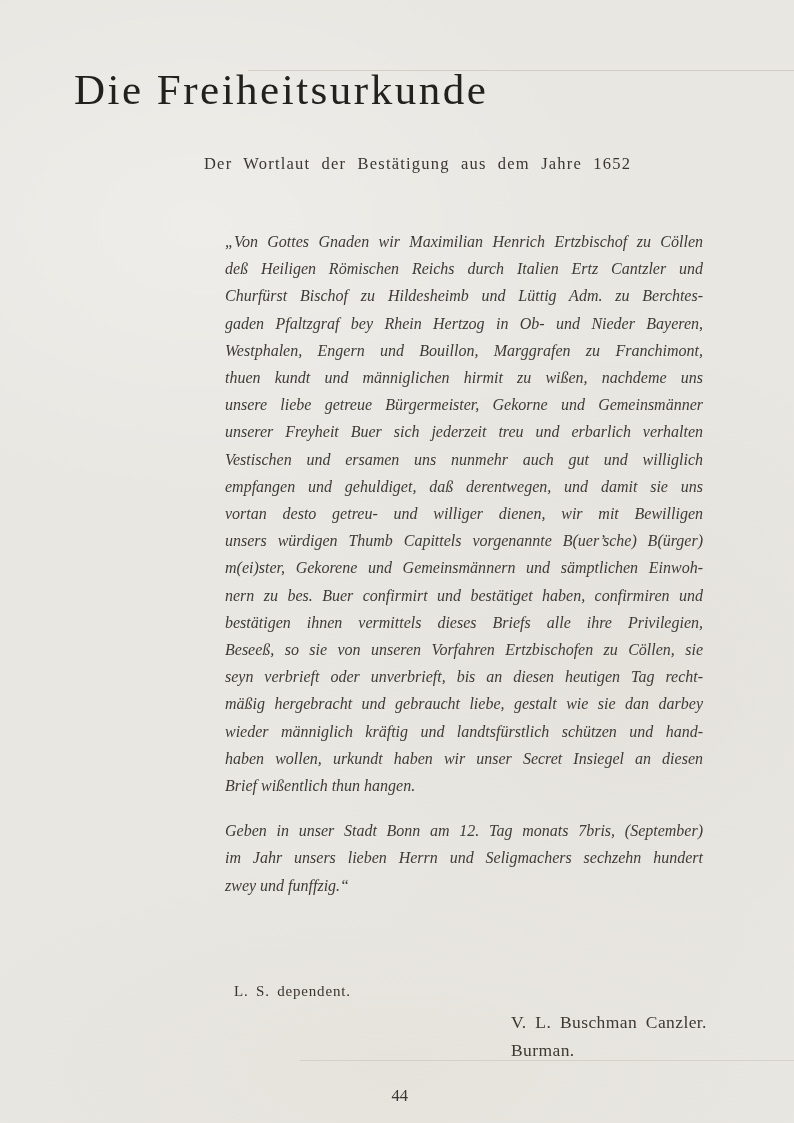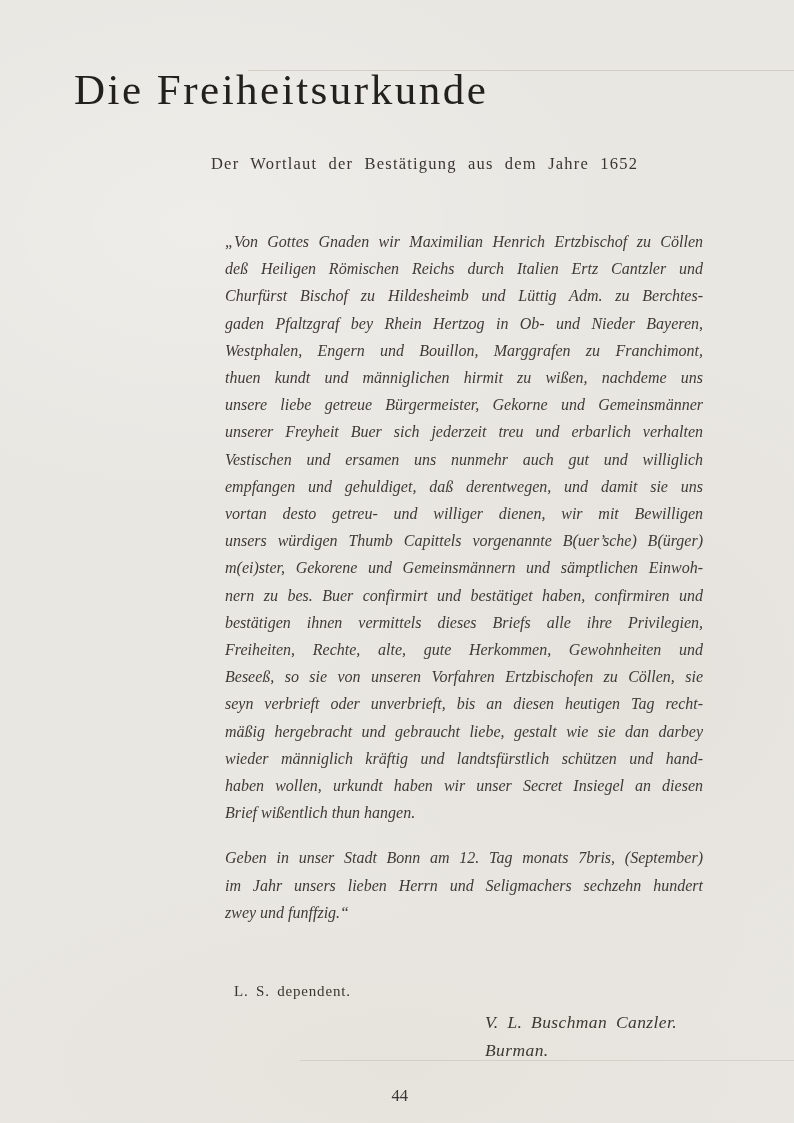--- a/index.html
+++ b/index.html
@@ -21,21 +21,21 @@
   .title {
     position:absolute; left:74px; top:68px;
     margin:0;
     font-size:43px; font-weight:400; line-height:1;
     letter-spacing:2.5px;
     color: var(--title-ink, #23211e);
     white-space:nowrap;
   }
 
   .subtitle {
-    position:absolute; left:211px; top:154px;
+    position:absolute; left:204px; top:154px;
     font-size:16.5px; line-height:1.2;
     letter-spacing:1.2px; word-spacing:6px;
     color:#3a3733;
     white-space:nowrap;
   }
 
   .quote {
     position:absolute; left:225px; top:228px; width:478px;
   }
   .para { width:478px; }
@@ -54,22 +54,22 @@
     -moz-text-align-last:left;
   }
 
   .seal-note {
     position:absolute; left:234px; top:983px;
     font-size:15px; letter-spacing:0.8px; word-spacing:3px;
     color:#38352f;
   }
 
   .signatures {
-    position:absolute; left:485px; top:1009px;
-    font-style:italic; font-size:17.5px; line-height:27.5px;
+    position:absolute; left:511px; top:1009px;
+    font-size:17.5px; line-height:27.5px;
     letter-spacing:0.4px; word-spacing:4px;
     color:#3c3933;
   }
 
   .page-number {
     position:absolute; left:372px; top:1086px; width:36px;
     text-align:right;
     font-size:16.5px; color:#3a3834;
   }
 
@@ -96,21 +96,20 @@
         <div class="qline">thuen kundt und männiglichen hirmit zu wißen, nachdeme uns</div>
         <div class="qline">unsere liebe getreue Bürgermeister, Gekorne und Gemeinsmänner</div>
         <div class="qline">unserer Freyheit Buer sich jederzeit treu und erbarlich verhalten</div>
         <div class="qline">Vestischen und ersamen uns nunmehr auch gut und williglich</div>
         <div class="qline">empfangen und gehuldiget, daß derentwegen, und damit sie uns</div>
         <div class="qline">vortan desto getreu- und williger dienen, wir mit Bewilligen</div>
         <div class="qline">unsers würdigen Thumb Capittels vorgenannte B(uer’sche) B(ürger)</div>
         <div class="qline">m(ei)ster, Gekorene und Gemeinsmännern und sämptlichen Einwoh-</div>
         <div class="qline">nern zu bes. Buer confirmirt und bestätiget haben, confirmiren und</div>
         <div class="qline">bestätigen ihnen vermittels dieses Briefs alle ihre Privilegien,</div>
-        <div class="qline">Freiheiten, Rechte, alte, gute Herkommen, Gewohnheiten und</div>
         <div class="qline">Beseeß, so sie von unseren Vorfahren Ertzbischofen zu Cöllen, sie</div>
         <div class="qline">seyn verbrieft oder unverbrieft, bis an diesen heutigen Tag recht-</div>
         <div class="qline">mäßig hergebracht und gebraucht liebe, gestalt wie sie dan darbey</div>
         <div class="qline">wieder männiglich kräftig und landtsfürstlich schützen und hand-</div>
         <div class="qline">haben wollen, urkundt haben wir unser Secret Insiegel an diesen</div>
         <div class="qline">Brief wißentlich thun hangen.</div>
       </div>
     <div class="para">
         <div class="qline">Geben in unser Stadt Bonn am 12. Tag monats 7bris, (September)</div>
         <div class="qline">im Jahr unsers lieben Herrn und Seligmachers sechzehn hundert</div>

